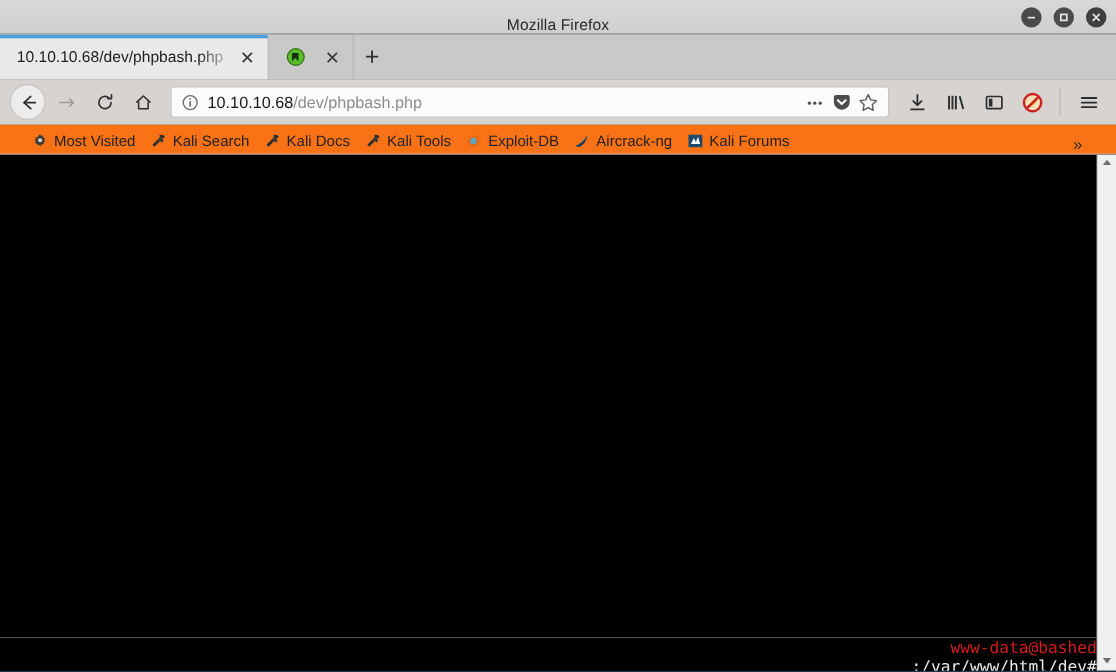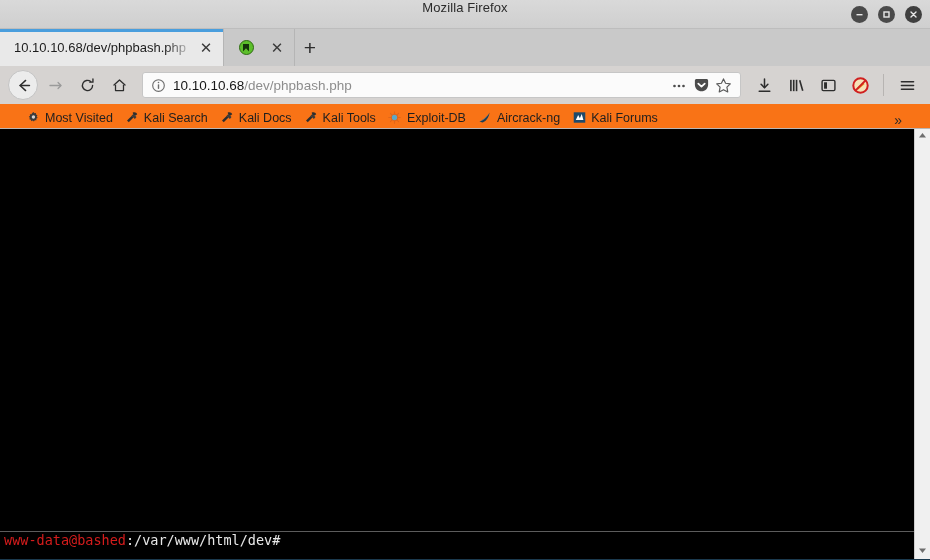--- a/index.html
+++ b/index.html
@@ -15,21 +15,21 @@
     background: #1b3a4f;
     box-sizing: border-box;
   }
 
   
   .titlebar {
     position: relative;
     height: 28px;
     background: linear-gradient(to bottom, #d9d9d9, #cfcfcf);
     border-bottom: 1px solid #bdbdbd;
-    display: flex; align-items: flex-start; justify-content: center;
+    display: flex; align-items: flex-end; justify-content: center;
   }
   .title-text {
     font-size: 13px; color: #2b2b2b; letter-spacing: .1px;
   }
   .winbtns {
     position: absolute; right: 8px; top: 0; height: 28px;
     display: flex; align-items: center; gap: 10px;
   }
   .winbtn {
     width: 17px; height: 17px; border-radius: 50%;
@@ -205,25 +205,26 @@
     height: 402px;
     background: #000;
   }
   .term-divider {
     position: absolute; left: 0; right: 16px; top: 402px;
     height: 1px; background: #5c5c5c;
   }
   .term-prompt {
     position: absolute; left: 0; right: 16px; top: 403px; bottom: 0;
     background: #000;
-    display: flex; align-items: flex-start;
+    display: flex; align-items: flex-end;
     padding-left: 4px;
     box-sizing: border-box;
     font-family: "DejaVu Sans Mono", "Liberation Mono", monospace;
     font-size: 13.5px;
+    flex-direction: column;
   }
   .term-user { color: #d51c1c; }
   .term-path { color: #e8e8e8; }
   .term-caret {
     display: inline-block; width: 7px; height: 15px;
     margin-left: 2px; background: transparent;
   }
 
   
   .pscroll {

